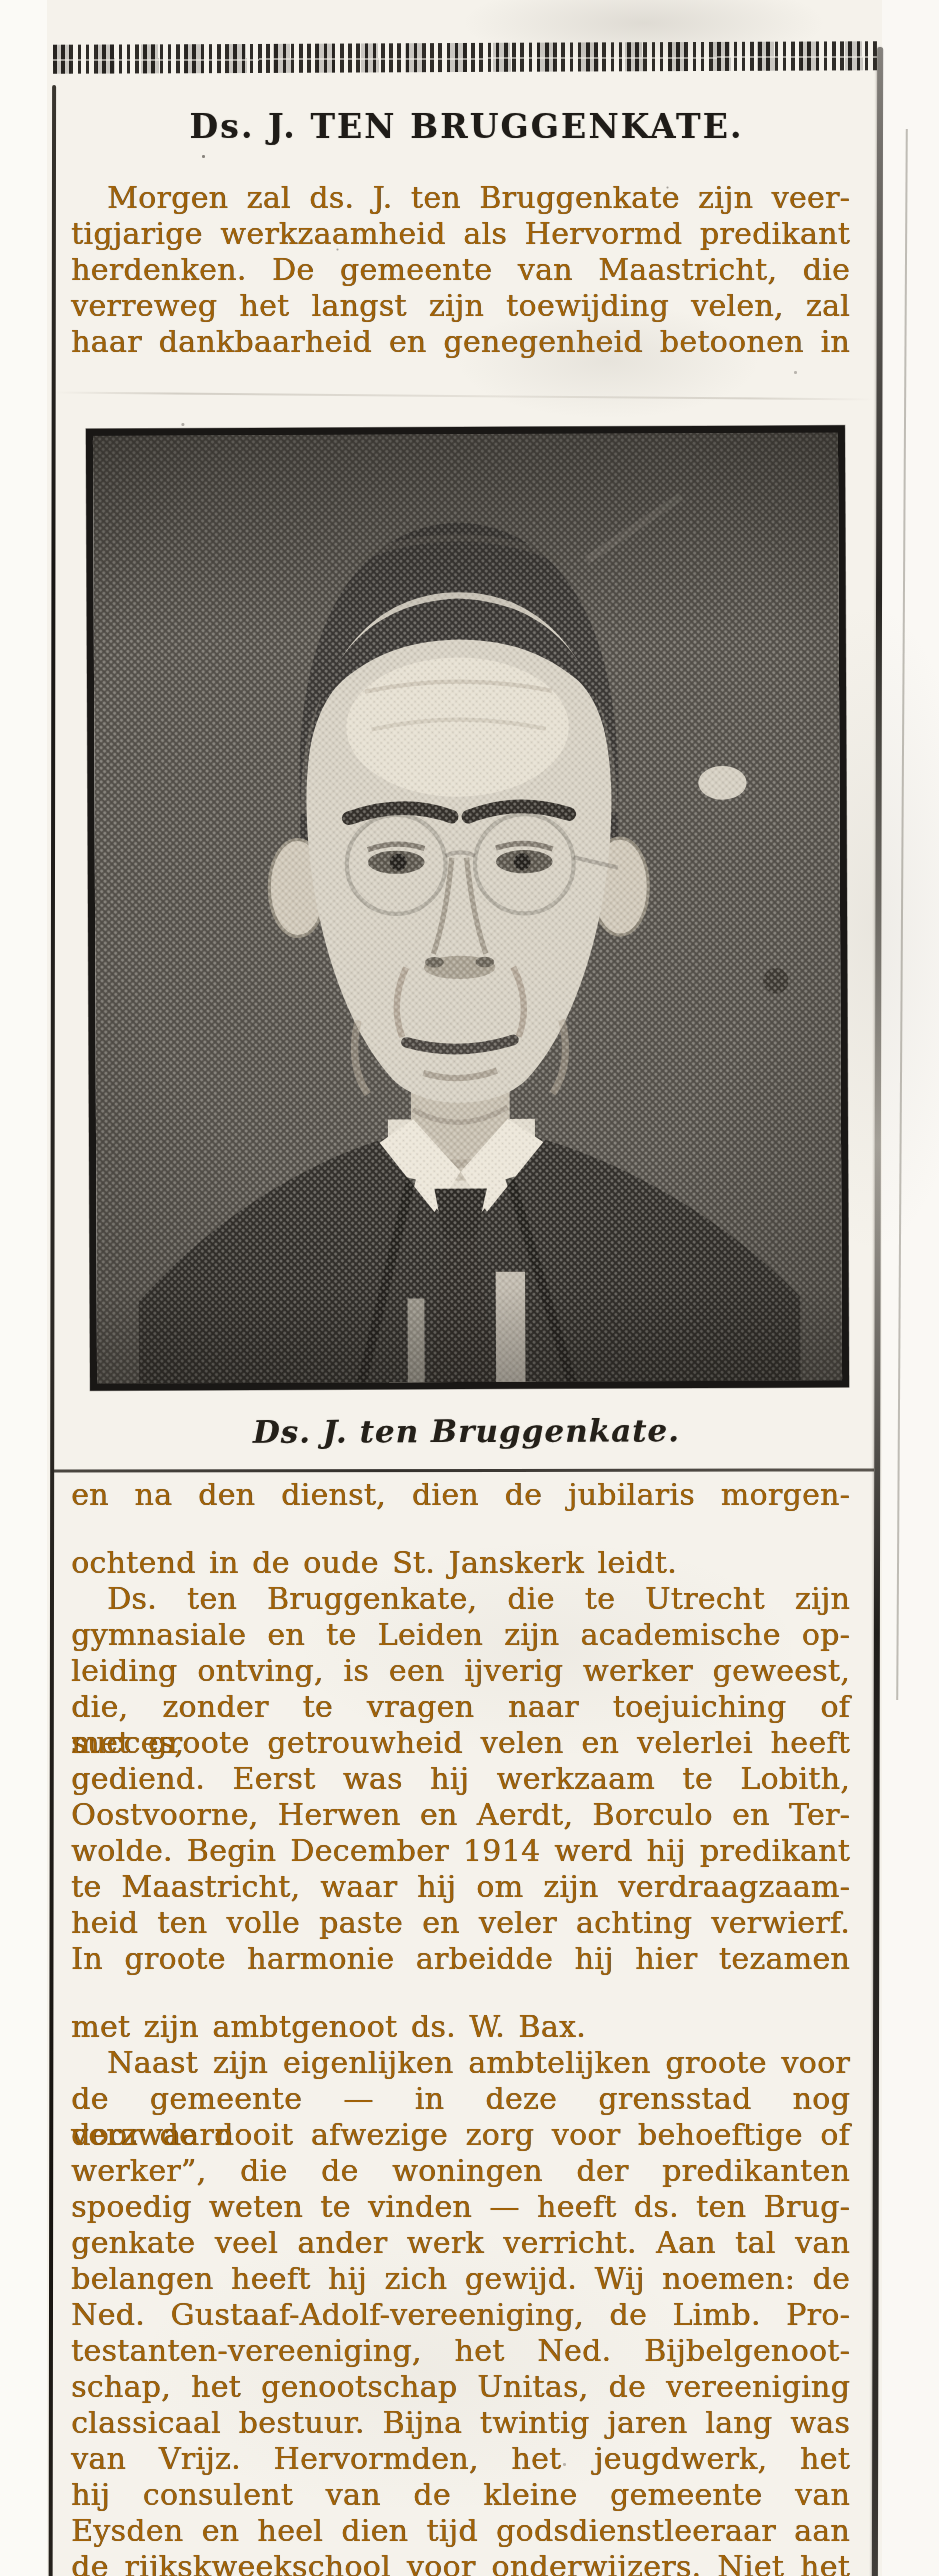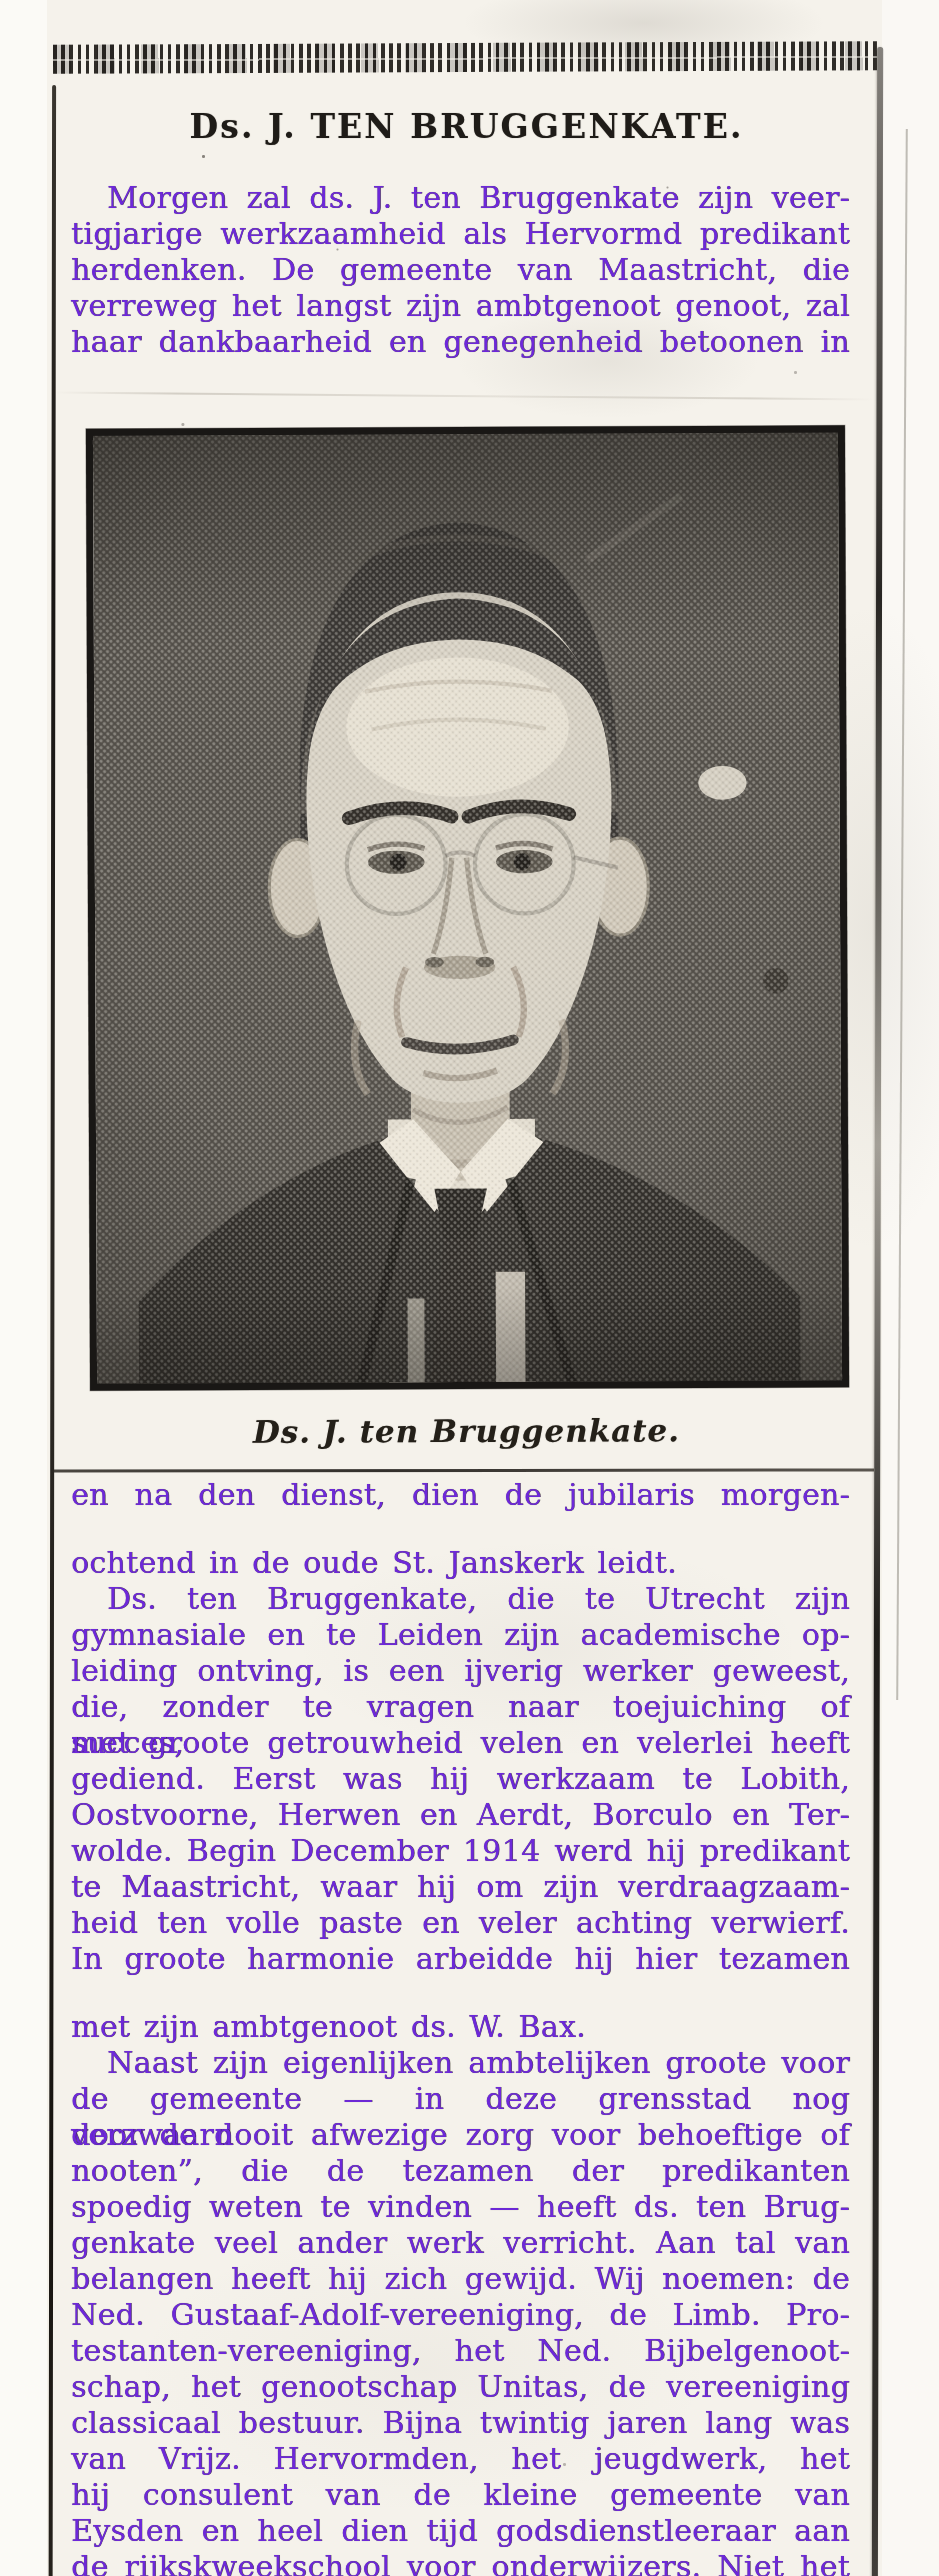--- a/index.html
+++ b/index.html
@@ -38,21 +38,21 @@
     background:rgba(110,104,92,.42);transform:rotate(.35deg);}
   .crease{position:absolute;left:54px;top:395px;width:819px;height:2.1px;
     background:linear-gradient(90deg,transparent,rgba(140,132,118,.32) 15%,rgba(150,142,128,.16) 55%,rgba(140,132,118,.28) 85%,transparent);
     transform:rotate(.5deg);}
   
   .headline{position:absolute;left:67px;top:106px;width:799px;text-align:center;
     font-size:33px;line-height:41px;font-weight:700;letter-spacing:2.1px;
     color:#1f1c18;text-shadow:0 0 1px rgba(35,30,25,.45);}
   
   .textcol{position:absolute;left:71px;width:779px;font-size:30px;
-    letter-spacing:0.3px;word-spacing:3.6px;color:#6d28d9;
+    letter-spacing:0.3px;word-spacing:3.6px;color:#a16207;
     text-shadow:0.4px 0 0 rgba(38,33,26,.75), 0 0 1px rgba(35,30,25,.28);}
   .intro{top:180px;}
   .bodytext{top:1477px;}
   .tline{height:36px;line-height:36px;text-align:justify;text-align-last:justify;white-space:normal;}
   .tline.lastln{text-align-last:left;margin-top:32px;}
   .tline.indent{text-indent:36px;}
   
   .photo-frame{position:absolute;left:88px;top:427px;width:759px;height:962px;
     background:#191715;padding:0;box-sizing:border-box;border:0;transform:rotate(-0.25deg);
     box-shadow:0 0 0 0.5px rgba(25,22,18,.4);}
@@ -85,21 +85,21 @@
 <div class="rule-right"></div>
 <div class="pencil-line"></div>
 <div class="crease"></div>
 
 <div class="headline">Ds. J. TEN BRUGGENKATE.</div>
 
 <div class="textcol intro">
     <div class="tline indent">Morgen zal ds. J. ten Bruggenkate zijn veer-</div>
     <div class="tline">tigjarige werkzaamheid als Hervormd predikant</div>
     <div class="tline">herdenken. De gemeente van Maastricht, die</div>
-    <div class="tline">verreweg het langst zijn ambtgenoot genoot, zal</div>
+    <div class="tline">verreweg het langst zijn toewijding velen, zal</div>
     <div class="tline">haar dankbaarheid en genegenheid betoonen in</div>
   </div>
 
 <div class="photo-frame">
   <div class="photo-mat"></div>
   <div class="photo-halftone">
     <svg viewBox="0 0 710 900" preserveAspectRatio="none">
       <defs>
         <pattern id="pw" width="4.6" height="4.6" patternUnits="userSpaceOnUse" patternTransform="rotate(45)">
           <circle cx="2.3" cy="2.3" r="1.45" fill="#efece3"></circle>
@@ -216,21 +216,21 @@
     <div class="tline">gediend. Eerst was hij werkzaam te Lobith,</div>
     <div class="tline">Oostvoorne, Herwen en Aerdt, Borculo en Ter-</div>
     <div class="tline">wolde. Begin December 1914 werd hij predikant</div>
     <div class="tline">te Maastricht, waar hij om zijn verdraagzaam-</div>
     <div class="tline">heid ten volle paste en veler achting verwierf.</div>
     <div class="tline">In groote harmonie arbeidde hij hier tezamen</div>
     <div class="tline lastln">met zijn ambtgenoot ds. W. Bax.</div>
     <div class="tline indent">Naast zijn eigenlijken ambtelijken groote voor</div>
     <div class="tline">de gemeente — in deze grensstad nog verzwaard</div>
     <div class="tline">door de nooit afwezige zorg voor behoeftige of</div>
-    <div class="tline">nooten”, die de tezamen der predikanten</div>
+    <div class="tline">werker”, die de woningen der predikanten</div>
     <div class="tline">spoedig weten te vinden — heeft ds. ten Brug-</div>
     <div class="tline">genkate veel ander werk verricht. Aan tal van</div>
     <div class="tline">belangen heeft hij zich gewijd. Wij noemen: de</div>
     <div class="tline">Ned. Gustaaf-Adolf-vereeniging, de Limb. Pro-</div>
     <div class="tline">testanten-vereeniging, het Ned. Bijbelgenoot-</div>
     <div class="tline">schap, het genootschap Unitas, de vereeniging</div>
     <div class="tline">classicaal bestuur. Bijna twintig jaren lang was</div>
     <div class="tline">van Vrijz. Hervormden, het jeugdwerk, het</div>
     <div class="tline">hij consulent van de kleine gemeente van</div>
     <div class="tline">Eysden en heel dien tijd godsdienstleeraar aan</div>

